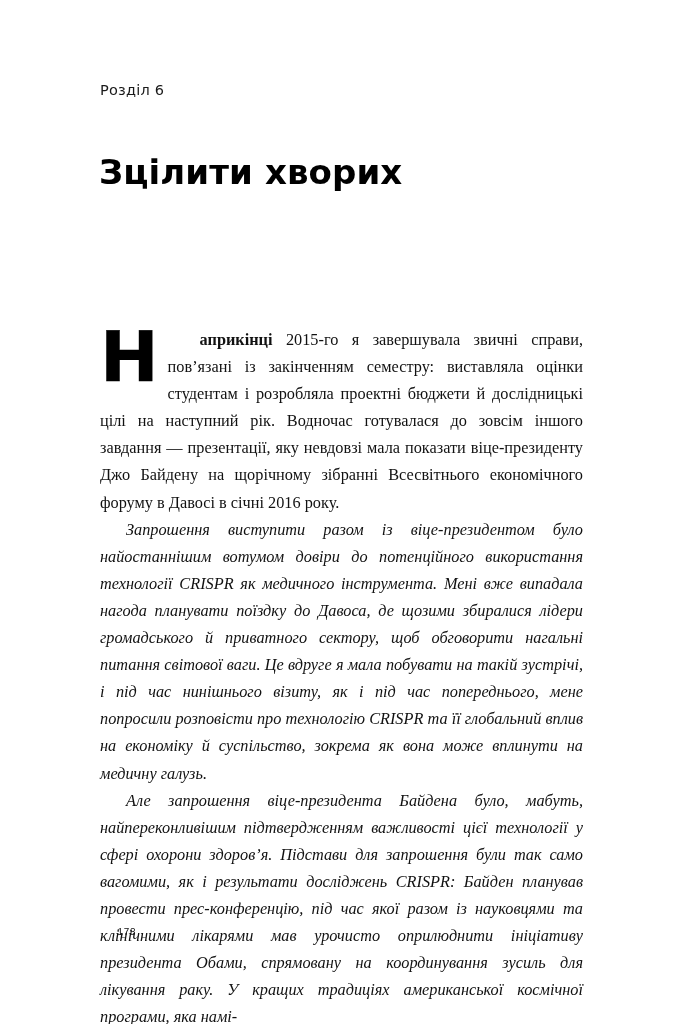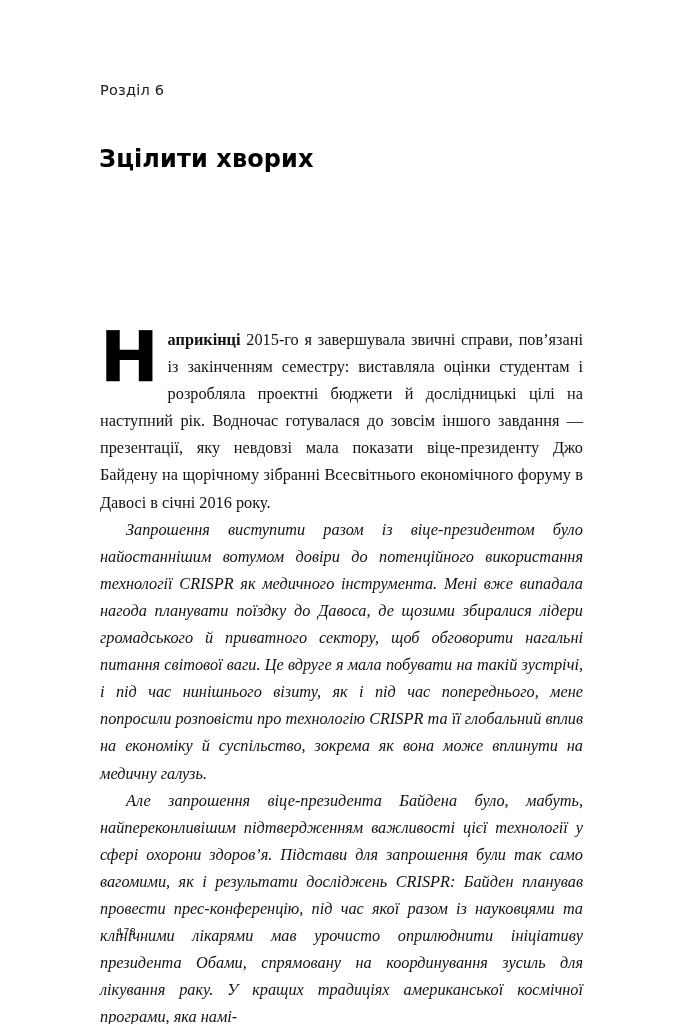--- a/index.html
+++ b/index.html
@@ -35,21 +35,21 @@
     color: #1a1a1a;
     white-space: nowrap;
   }
 
   
   .chapter-title {
     position: absolute;
     left: 99px;
     top: 129px;
     font-family: "DejaVu Sans", "Liberation Sans", sans-serif;
-    font-size: 24px;
+    font-size: 34px;
     font-weight: 700;
     letter-spacing: 0.1px;
     color: #000000;
     white-space: nowrap;
   }
 
   
   .body-block {
     position: absolute;
     left: 100px;
@@ -81,20 +81,21 @@
     font-size: 70px;
     line-height: 55px;
     margin: 4px 9px 0 0;
     color: #000000;
     -webkit-text-stroke: 0.4px #000000;
   }
 
   .lead-in {
     font-weight: 700;
     font-family: "Liberation Serif", "DejaVu Serif", serif;
+    margin-left: 32px;
   }
 
   
   .page-number {
     position: absolute;
     left: 117px;
     top: 927px;
     font-family: Liberation Mono, monospace;
     font-size: 10px;
     font-weight: 400;

